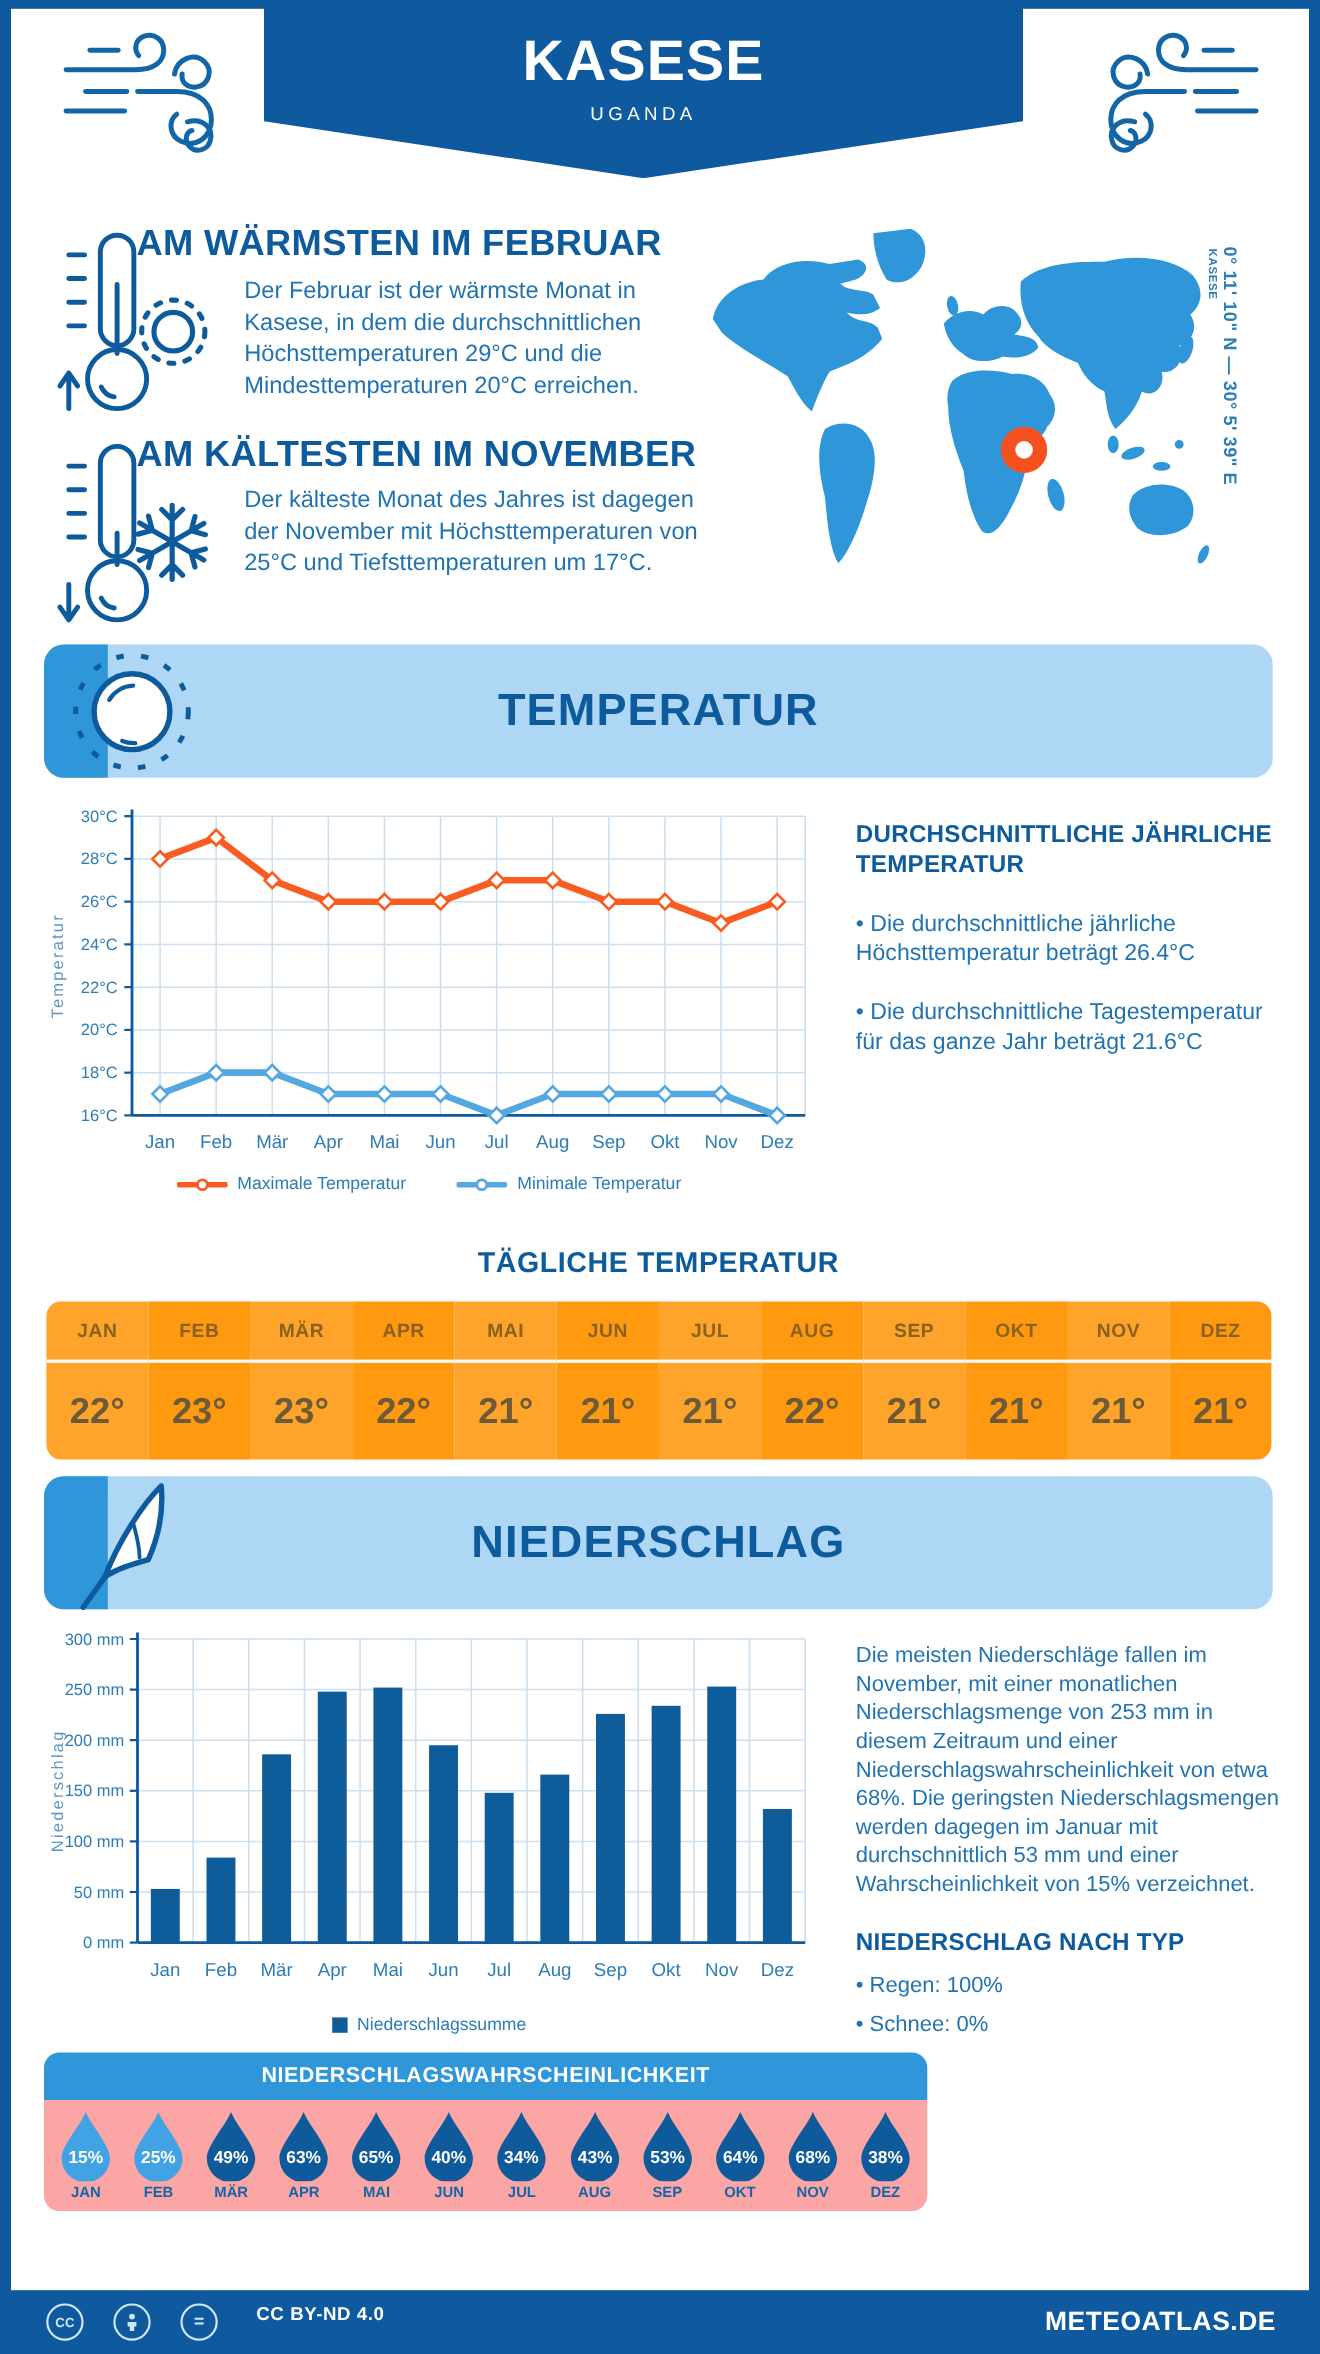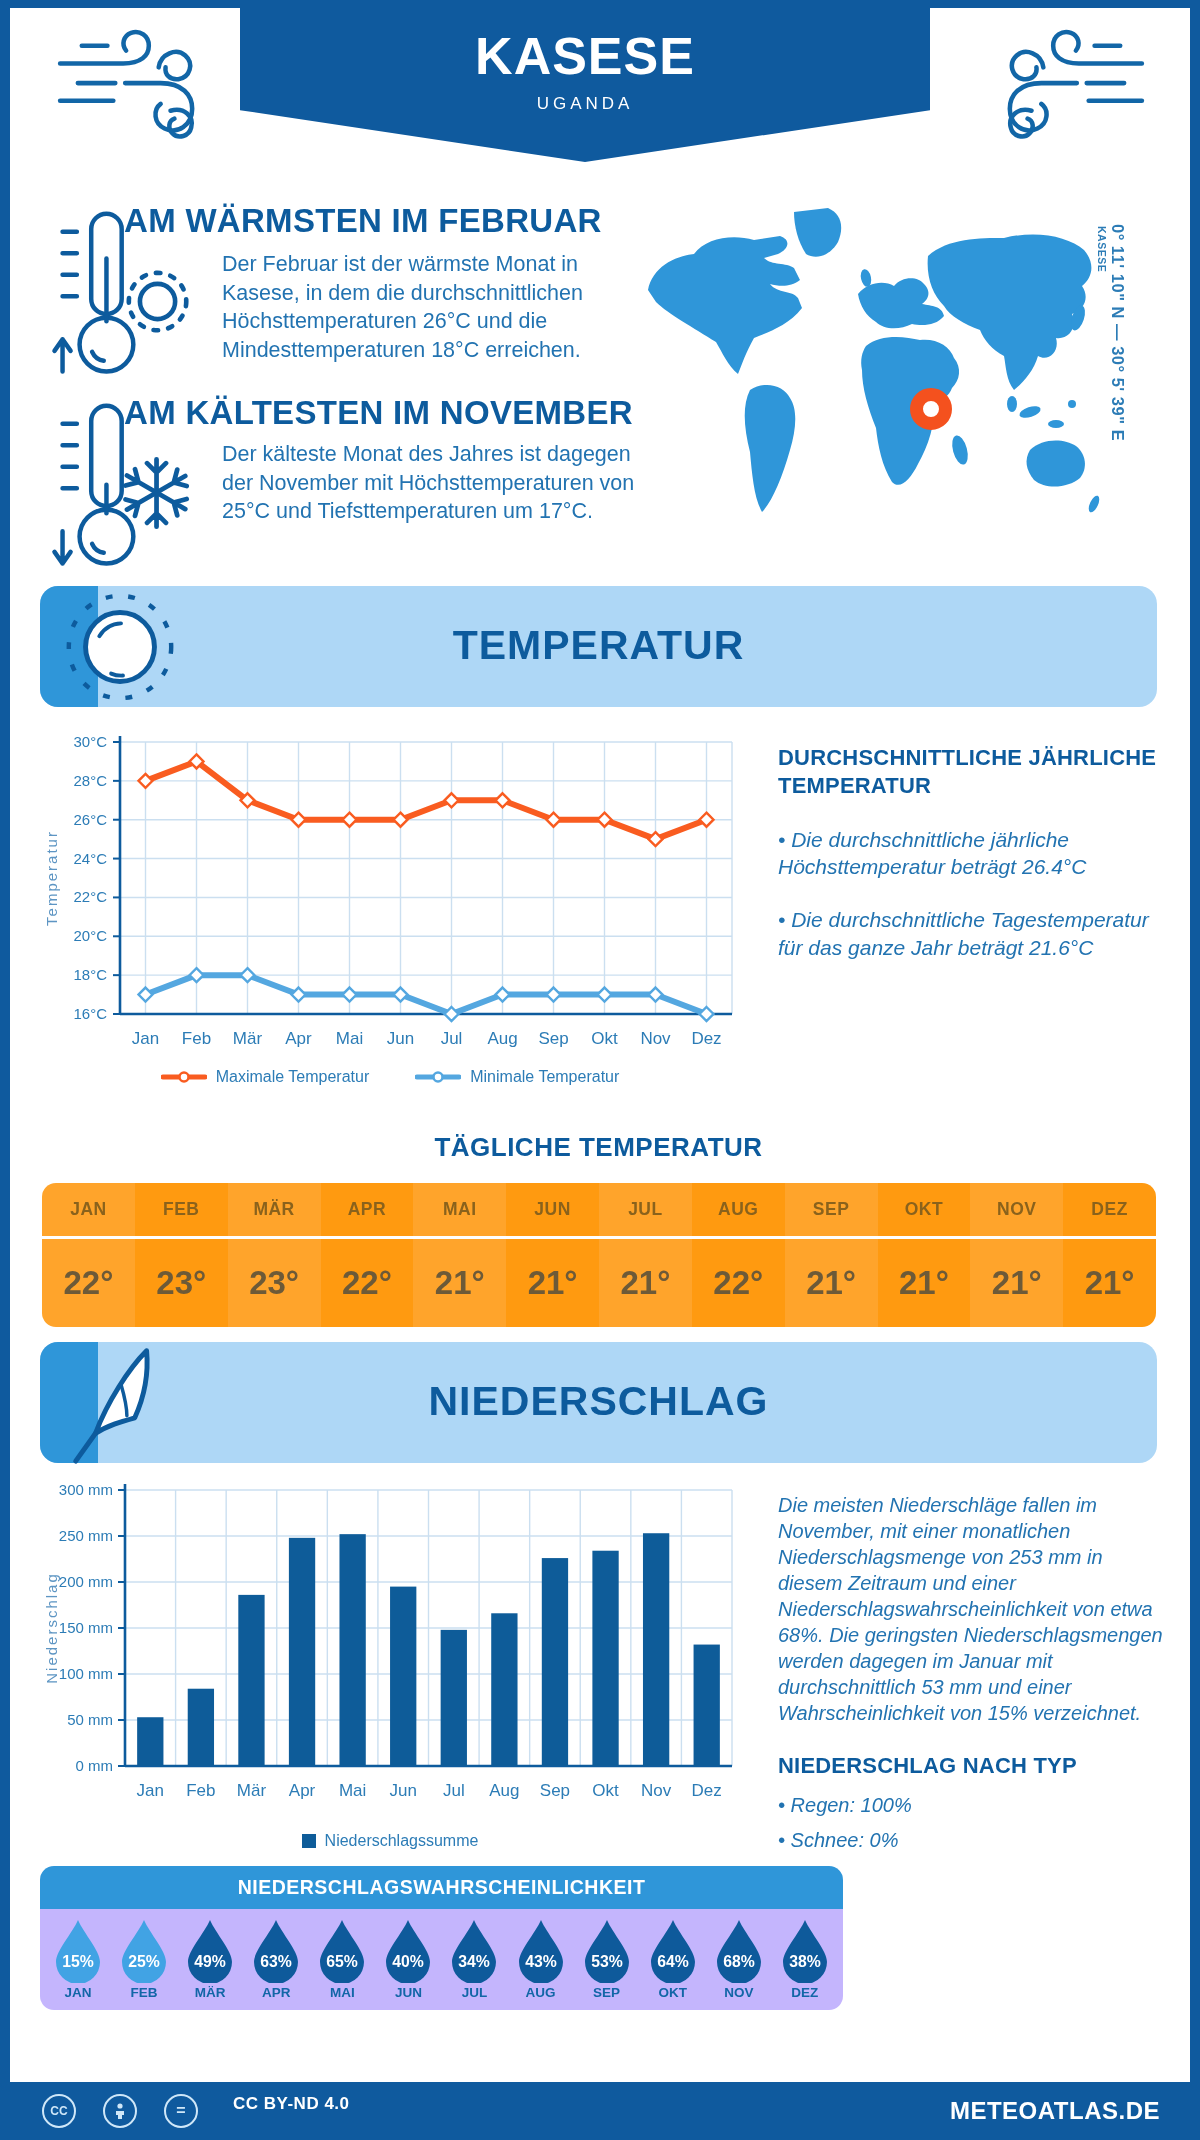--- a/index.html
+++ b/index.html
@@ -41,39 +41,39 @@
   #rain-svg{top:1474px;height:345px;}
   .legend{position:absolute;left:40px;width:700px;display:flex;justify-content:center;gap:46px;
      align-items:center;color:#2c7cb6;font-size:16px;}
   .legend .li{display:flex;align-items:center;gap:9px;}
   #temp-legend{top:1068px;}
   #rain-legend{top:1832px;}
   .sq{display:inline-block;width:14px;height:14px;background:#0e5c99;}
 
   .rcol{position:absolute;left:778px;width:388px;color:#2273b1;}
   .rcol h3{margin:0 0 26px 0;font-size:22px;line-height:1.27;color:#0d5b9d;letter-spacing:0.2px;}
-  .rcol p{margin:0 0 26px 0;font-size:21px;line-height:1.3;font-style:italic;}
+  .rcol p{margin:0 0 26px 0;font-size:21px;line-height:1.3;}
   .rcol-rain p{font-size:20px;margin-bottom:26px;}
   .rcol-rain h3{margin-bottom:12px;}
   .rcol-rain .tb{margin-bottom:9px;font-size:20px;}
   #rcol-temp{top:744px;}
   #rcol-rain{top:1492px;}
 
   .daily-head{position:absolute;left:40px;top:1132px;width:1117px;text-align:center;
      font-size:26px;font-weight:bold;color:#0d5b9d;letter-spacing:0.5px;}
   .daily-table{position:absolute;left:42px;top:1183px;width:1114px;border-radius:14px;overflow:hidden;
      display:grid;grid-template-columns:repeat(12,1fr);grid-template-rows:56px 88px;}
   .daily-table .hc{display:flex;align-items:center;justify-content:center;font-size:17.5px;font-weight:bold;
      color:#8a621c;border-bottom:3px solid #fff;letter-spacing:0.5px;}
   .daily-table .vc{display:flex;align-items:center;justify-content:center;font-size:33px;font-weight:bold;color:#6d5a38;}
 
   .prob-card{position:absolute;left:40px;top:1866px;width:803px;}
   .prob-head{height:43px;background:#2f96d9;border-radius:14px 14px 0 0;display:flex;align-items:center;
      justify-content:center;color:#fff;font-weight:bold;font-size:19.5px;letter-spacing:0.5px;}
-  .prob-body{background:#c4b5fd;border-radius:0 0 14px 14px;display:flex;justify-content:space-between;
+  .prob-body{background:#fca5a5;border-radius:0 0 14px 14px;display:flex;justify-content:space-between;
      padding:9px 12px 10px 12px;}
   .drop-col{display:flex;flex-direction:column;align-items:center;width:52px;}
   .drop-col .mo{margin-top:2px;font-size:13.5px;font-weight:bold;color:#1266a7;}
 
   .footer{position:absolute;left:0;bottom:0;width:1200px;height:58px;background:#0f5a9e;
      display:flex;align-items:center;justify-content:space-between;color:#fff;}
   .f-left{display:flex;align-items:flex-start;gap:27px;margin-left:42px;}
   .cc-circ{width:30px;height:30px;border:2.5px solid #cfe7f8;border-radius:50%;display:flex;align-items:center;
      justify-content:center;color:#cfe7f8;font-weight:bold;font-size:12px;}
   .f-lic{margin-left:8px;font-size:17px;font-weight:bold;color:#ffffff;letter-spacing:0.5px;}
@@ -119,21 +119,21 @@
     <path class="ln5" d="M63,58 V128"></path>
     <path class="ln5" d="M47,162 a17,17 0 0 0 13,10" stroke-width="4"></path>
     <path class="ln5" d="M14,28 h16 M14,52 h16 M14,76 h16 M14,100 h16"></path>
     <path class="ln5" d="M14,184 V148 M14,148 l-9,13 M14,148 l9,13"></path>
   </svg>
   <svg class="mini-ic" style="left:114px;top:258px;width:88px;height:88px;" viewBox="0 0 95 95">
     <circle class="ln5" cx="47" cy="47" r="19"></circle>
     <circle class="ln5" cx="47" cy="47" r="31" stroke-dasharray="5 11" stroke-width="4.5"></circle>
   </svg>
   <div class="hl-heading" style="top:202px;">AM WÄRMSTEN IM FEBRUAR</div>
-  <div class="hl-text" style="top:250px;width:372px;">Der Februar ist der wärmste Monat in Kasese, in dem die durchschnittlichen Höchsttemperaturen 26°C und die Mindesttemperaturen 18°C erreichen.</div>
+  <div class="hl-text" style="top:250px;width:372px;">Der Februar ist der wärmste Monat in Kasese, in dem die durchschnittlichen Höchsttemperaturen 29°C und die Mindesttemperaturen 20°C erreichen.</div>
 
   <svg class="thermo" style="top:392px;" viewBox="0 0 125 195">
     <rect class="ln5" x="46" y="8" width="34" height="112" rx="17"></rect>
     <circle class="ln5" cx="63" cy="154" r="30"></circle>
     <path class="ln5" d="M63,96 V128"></path>
     <path class="ln5" d="M47,162 a17,17 0 0 0 13,10" stroke-width="4"></path>
     <path class="ln5" d="M14,28 h16 M14,52 h16 M14,76 h16 M14,100 h16"></path>
     <path class="ln5" d="M14,148 V184 M14,184 l-9,-13 M14,184 l9,-13"></path>
   </svg>
   <svg class="mini-ic" style="left:112px;top:448px;width:90px;height:90px;" viewBox="0 0 95 95">

